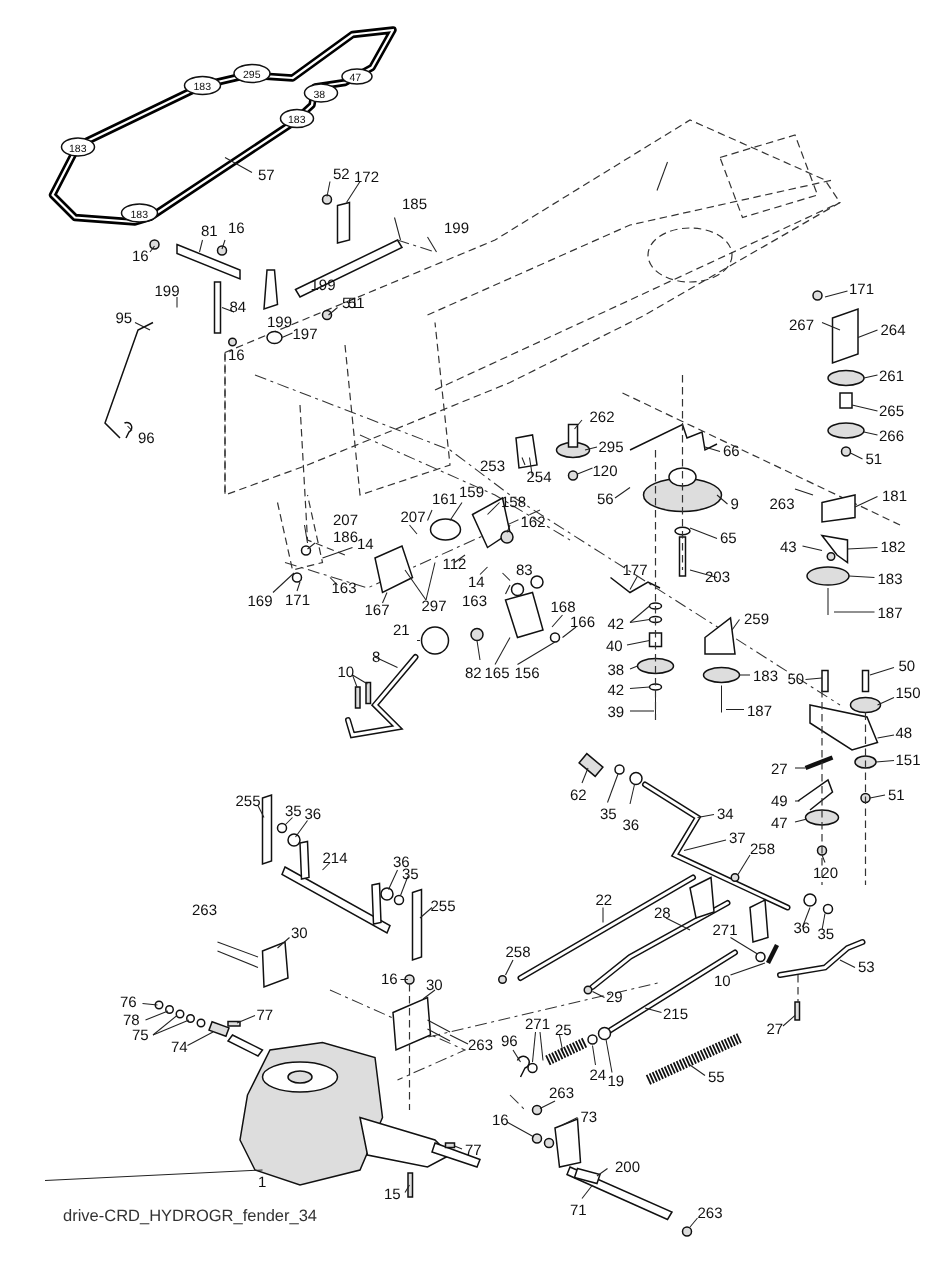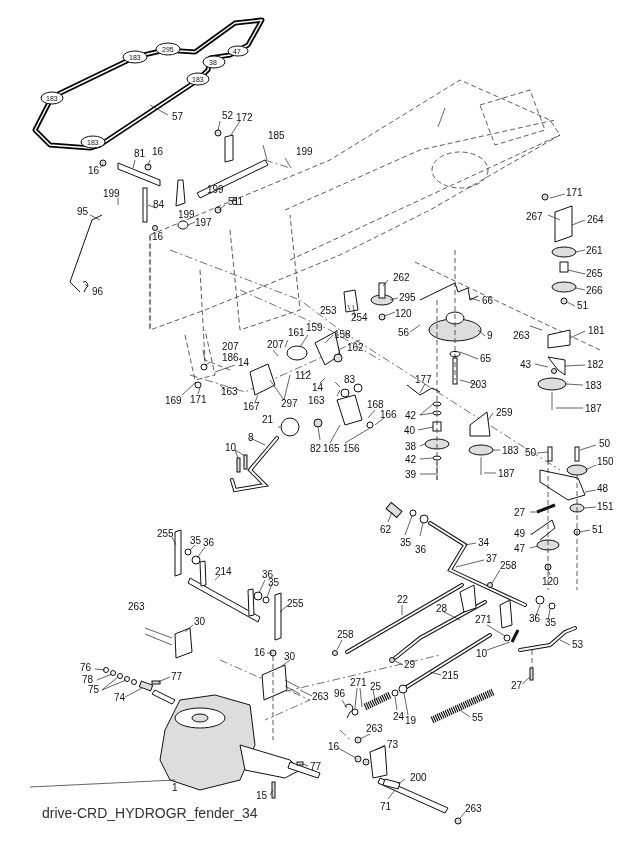--- a/index.html
+++ b/index.html
@@ -11,21 +11,21 @@
   .dash { stroke: #333; stroke-width: 0.8; fill: none; stroke-dasharray: 5 3; }
   .dashdot { stroke: #333; stroke-width: 0.7; fill: none; stroke-dasharray: 8 3 2 3; }
   .part { stroke: #111; stroke-width: 1; fill: #fff; }
   .partg { stroke: #111; stroke-width: 1; fill: #ddd; }
   .belt-outer { stroke: #000; stroke-width: 5; fill: none; stroke-linejoin: round; }
   .belt-inner { stroke: #fff; stroke-width: 1.5; fill: none; stroke-linejoin: round; }
   .rod { stroke: #111; stroke-width: 4; fill: none; stroke-linecap: round; }
   .rod-in { stroke: #fff; stroke-width: 2; fill: none; stroke-linecap: round; }
   .spring { stroke: #111; stroke-width: 7; fill: none; stroke-dasharray: 1.2 1; }
   .pulley-label { font-size: 7px; font-family: "Liberation Sans", sans-serif; fill: #111; }
-  #caption { position: absolute; left: 42px; top: 805px; font-size: 14px; color: #333;
+  #caption { position: absolute; left: 42px; top: 805px; font-size: 11px; color: #333;
              font-family: "Liberation Sans", sans-serif; }
 </style>
 </head>
 <body>
 
 <svg id="diagram" viewBox="0 0 630 845" xmlns="http://www.w3.org/2000/svg">
 
   <g>
     <polygon class="dash" points="150,235 330,160 460,80 550,120 560,135 430,210 340,255 205,310 150,330"></polygon>
     <polyline class="dash" points="150,235 150,330"></polyline>

